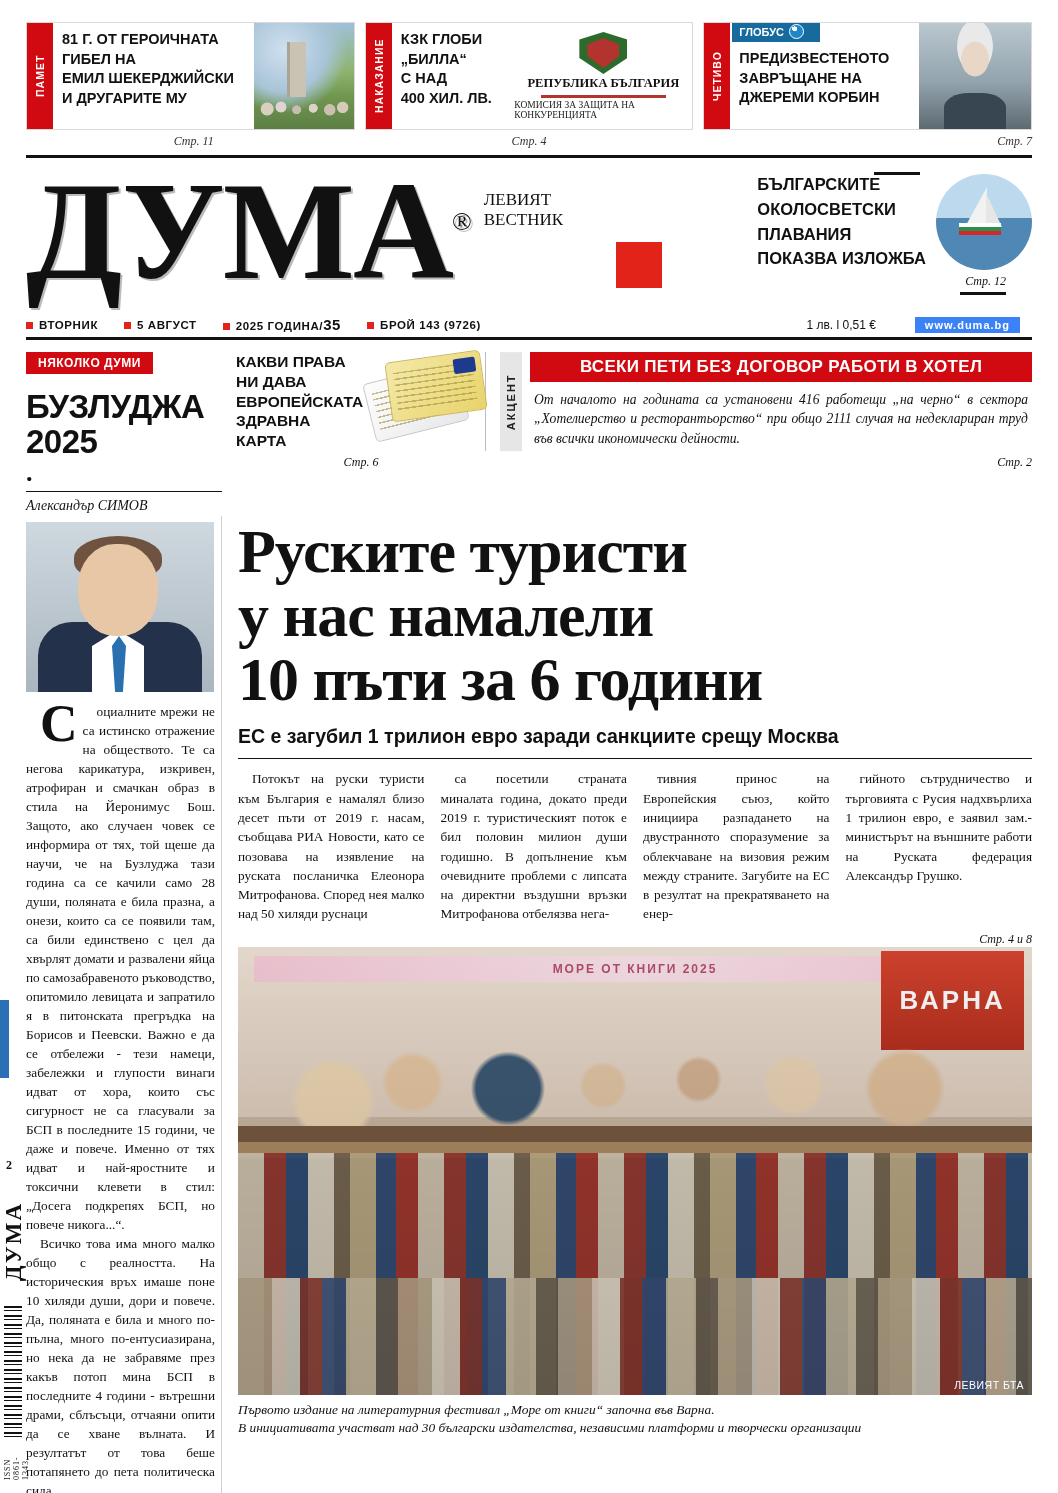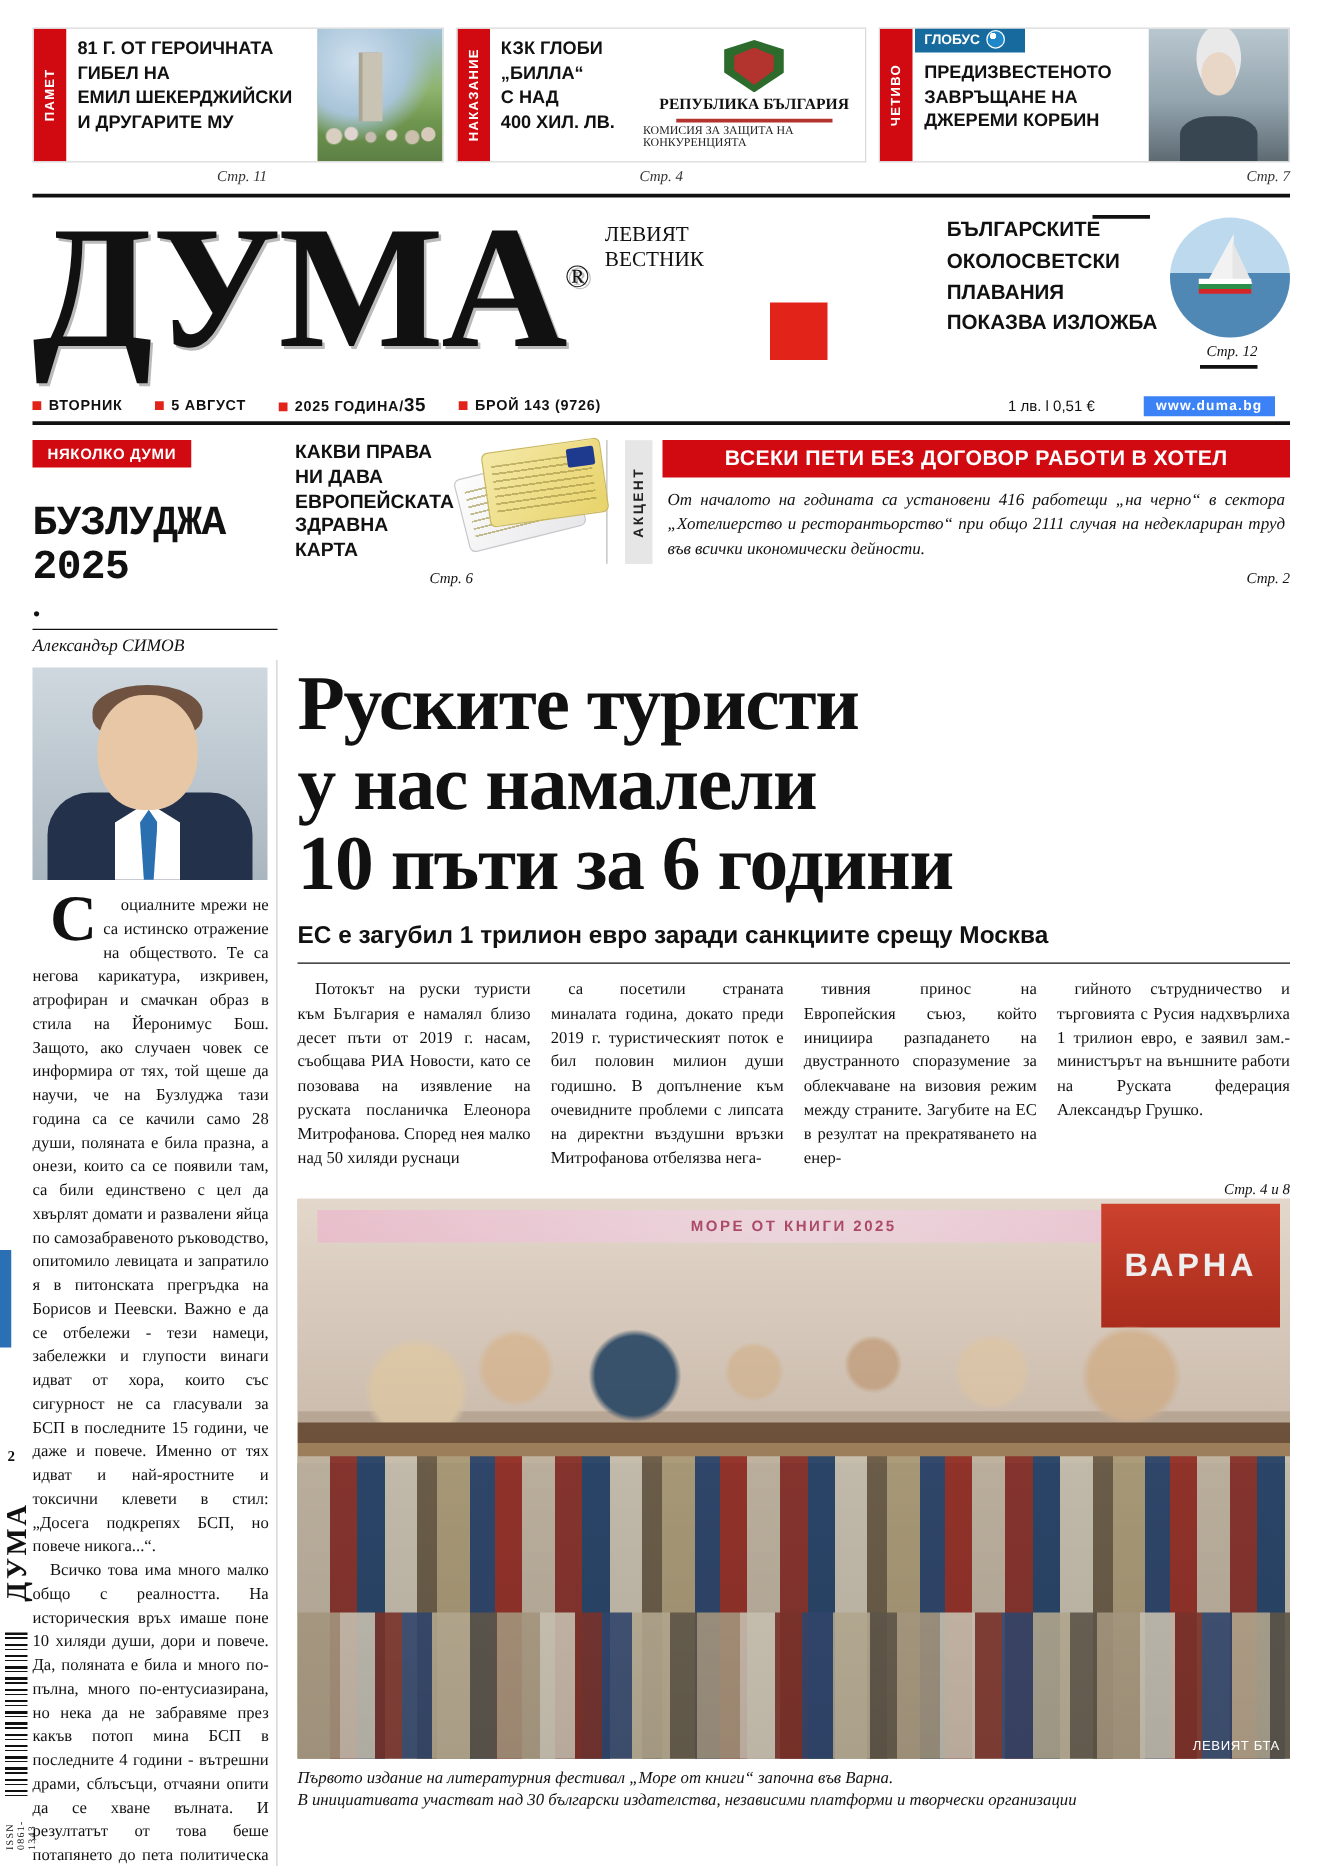--- a/index.html
+++ b/index.html
@@ -114,21 +114,21 @@
   .logo {
     font-family:"Liberation Serif", serif;
     font-weight:bold; font-size:140px; line-height:0.95;
     letter-spacing:-2px; color:#111;
     text-shadow:2px 2px 0 #bbb;
   }
   .logo .reg { font-size:26px; vertical-align:super; font-weight:normal; }
   .red-square { width:46px; height:46px; background:#e2231a; position:absolute; left:590px; top:78px; }
   .levi {
     font-family:"Liberation Serif", serif; font-size:17px; line-height:1.15;
-    margin-left:14px; margin-top:14px; color:#111;
+    margin-left:14px; margin-top:26px; color:#111;
   }
   .mh-right { margin-left:auto; display:flex; align-items:center; gap:10px; padding-top:8px; }
   .mh-right .rule { width:46px; height:3px; background:#111; position:absolute; right:112px; top:14px; }
   .mh-promo {
     font-family:"Liberation Sans", sans-serif; font-weight:bold;
     font-size:16.5px; line-height:1.5; color:#111; text-align:left;
   }
   .mh-circle {
     width:96px; height:96px; border-radius:50%; overflow:hidden; position:relative;
     background:linear-gradient(#bcd9ee 0 46%, #4f87b5 46% 100%);
@@ -167,22 +167,22 @@
 
   
   .row2 { display:flex; gap:14px; padding-top:12px; }
   .row2-left { width:196px; }
   .kw-tag {
     display:inline-block; background:#d10a11; color:#fff;
     font-family:"Liberation Sans",sans-serif; font-weight:bold; font-size:12px;
     padding:4px 12px; letter-spacing:.5px;
   }
   .kw-title {
-    font-family:Liberation Mono, monospace; font-weight:bold; font-size:33px;
-    line-height:1.05; margin-top:28px; letter-spacing:-.5px;
+    font-family:Liberation Sans, sans-serif; font-weight:bold; font-size:33px;
+    line-height:1.05; margin-top:16px; letter-spacing:-.5px;
   }
   .kw-dot { font-size:26px; font-weight:bold; line-height:.6; margin-top:6px; }
   .kw-author { font-style:italic; font-size:14px; margin-top:10px; border-top:1px solid #111; padding-top:6px; }
 
   .euro-card { width:250px; display:flex; gap:6px; border-right:1px solid #bbb; padding-right:8px;}
   .euro-text {
     font-family:"Liberation Sans",sans-serif; font-weight:bold; font-size:15.5px;
     line-height:1.28; color:#111; width:120px;
   }
   .euro-img { flex:1; position:relative; height:86px; }

